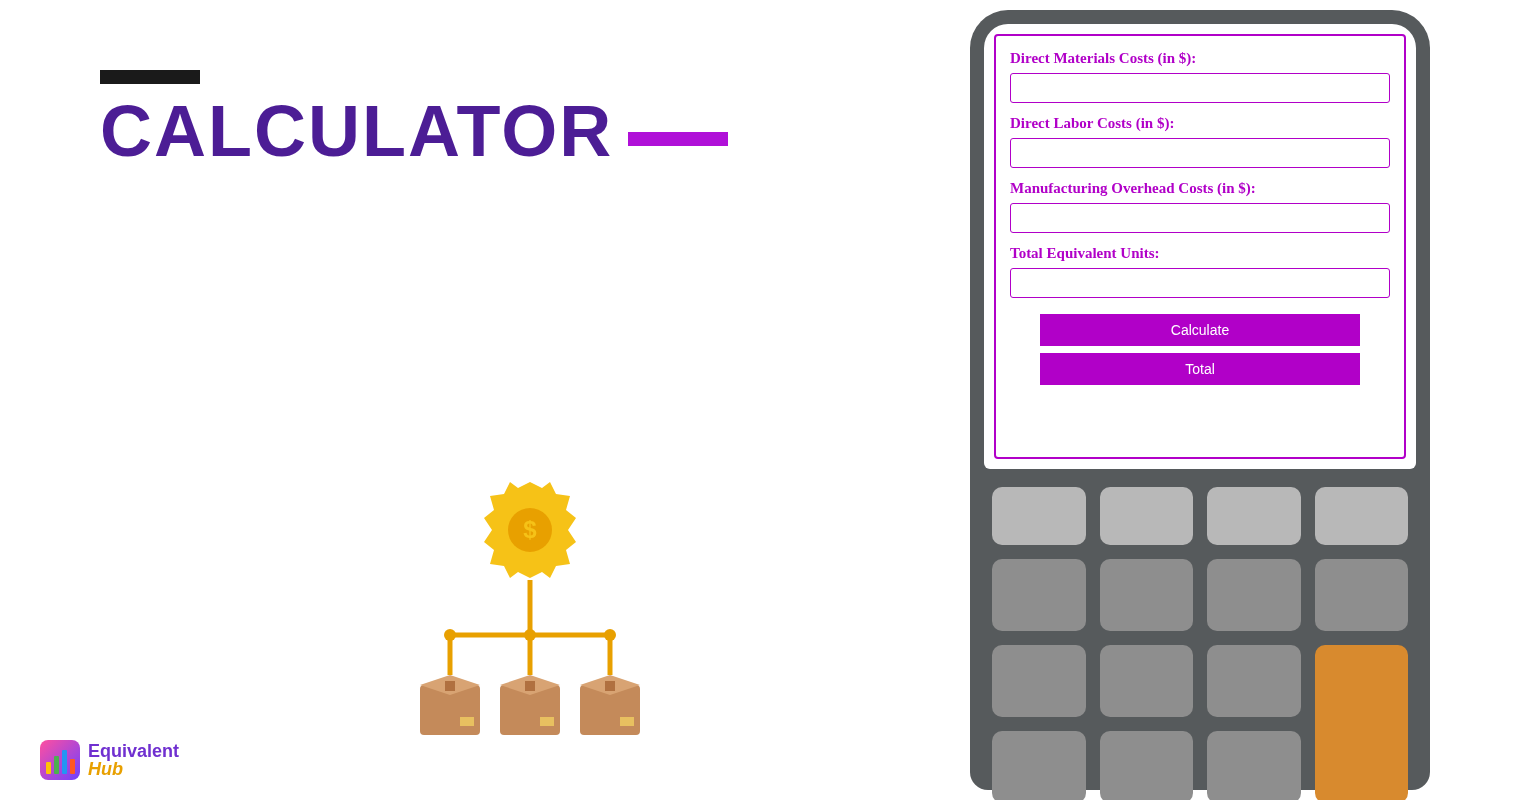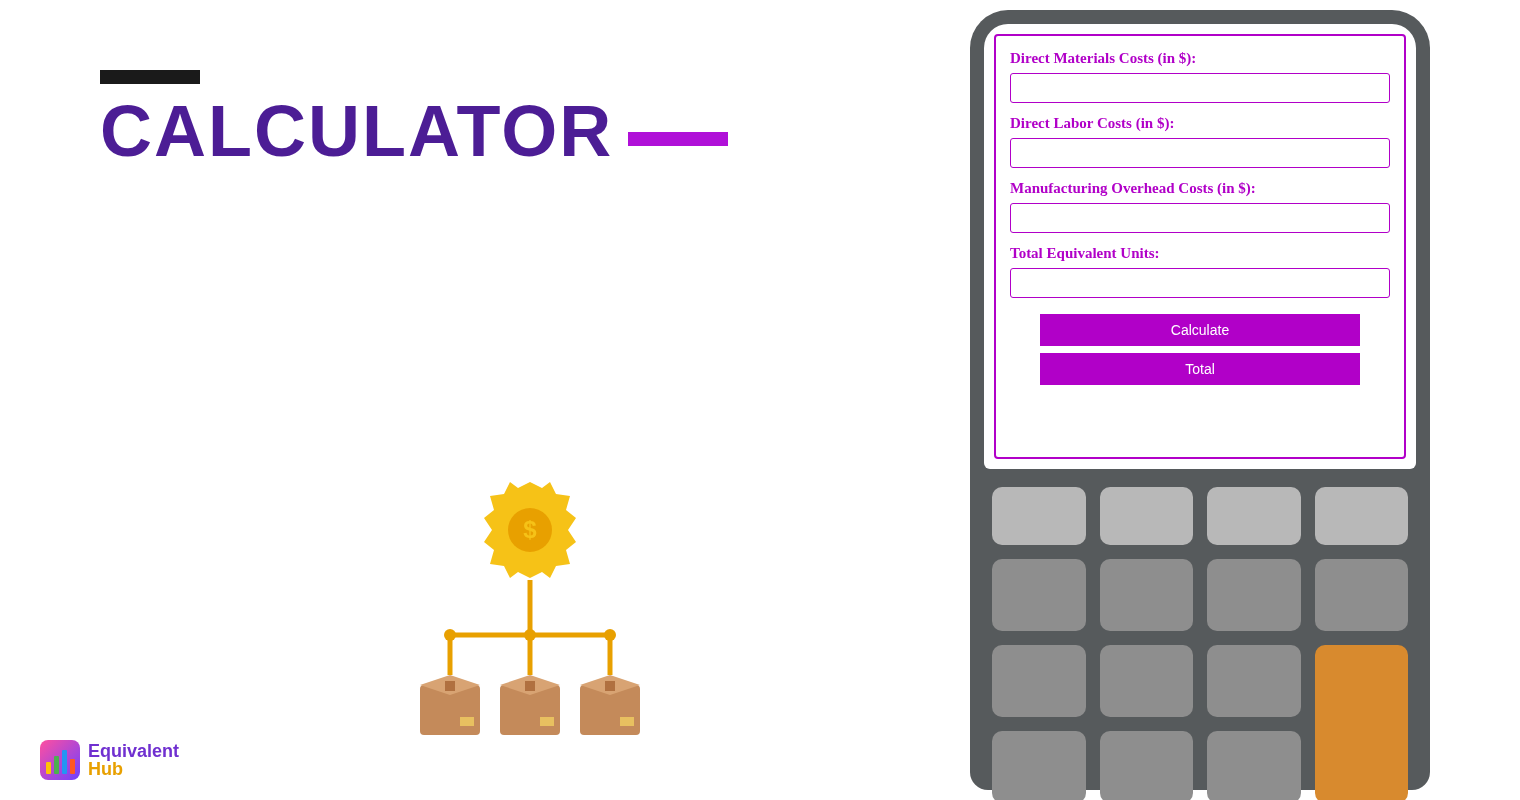--- a/index.html
+++ b/index.html
@@ -83,21 +83,21 @@
       position: relative; display: flex; align-items: flex-end;
       justify-content: center; gap: 3px; padding-bottom: 6px;
     }
     .logo-icon span { width: 5px; border-radius: 1px; }
     .lb1 { height: 12px; background: #ffc107; }
     .lb2 { height: 18px; background: #4caf50; }
     .lb3 { height: 24px; background: #2196f3; }
     .lb4 { height: 15px; background: #ff5722; }
     .logo-text { font-weight: 900; font-size: 18px; line-height: 1; }
     .logo-c { color: #7030d0; }
-    .logo-h { color: #e8a000; }
+    .logo-h { color: #e8a000; font-style: italic; }
   </style>
 </head>
 <body>
 
 <div class="title-area">
   <div class="title-bar-top"></div>
   <div>
     <span class="title-line black-text">Calculator</span>
     <span class="title-bar-bottom"></span>
   </div>

